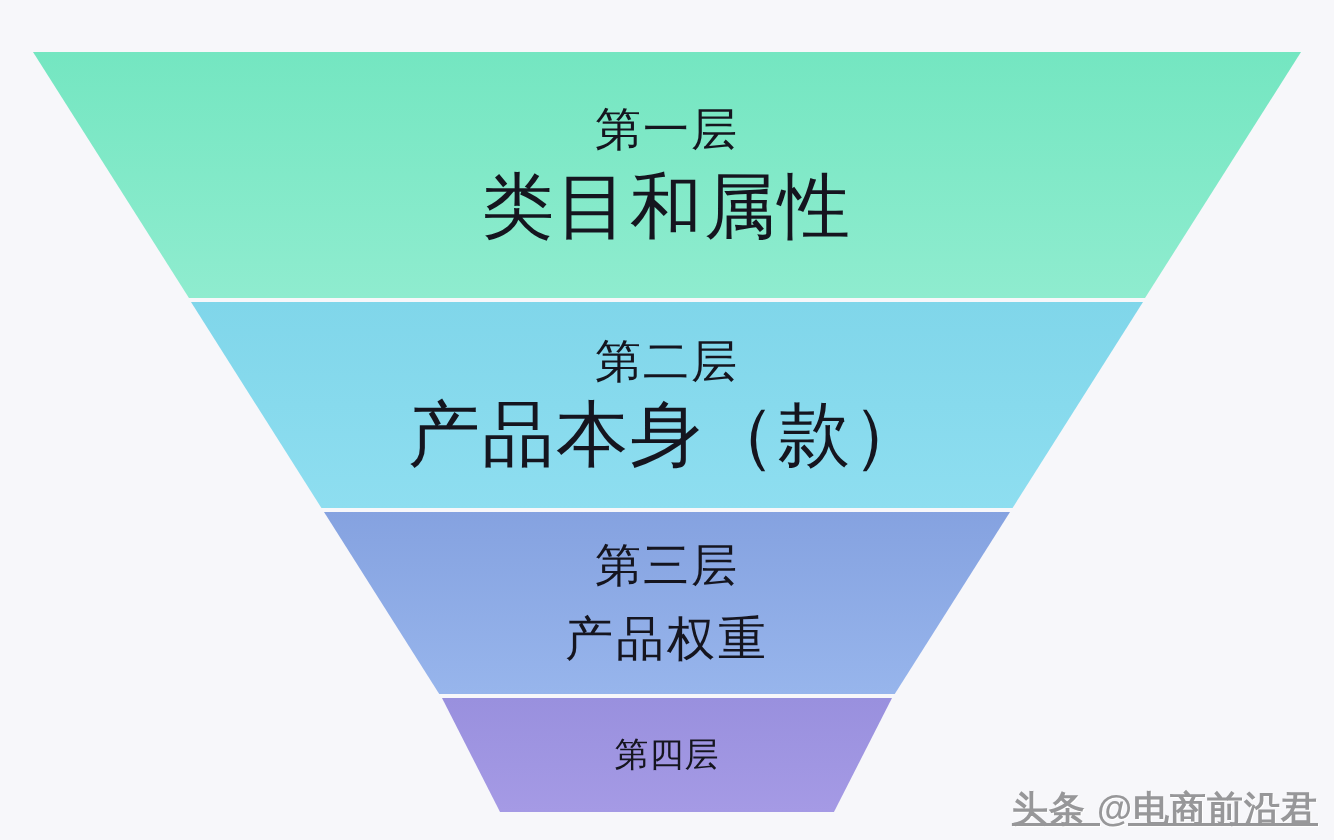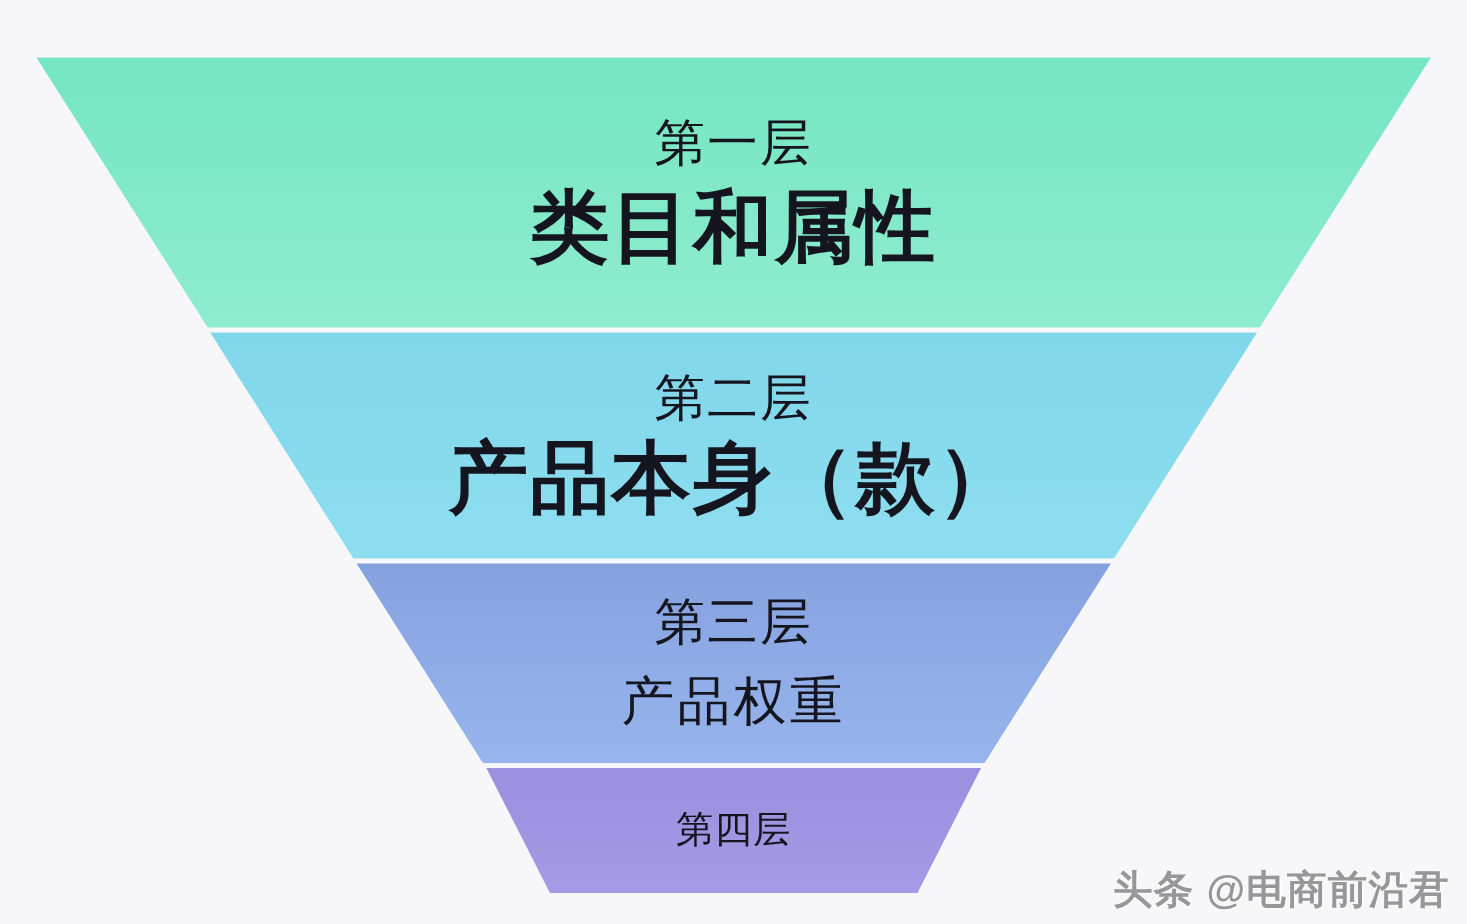--- a/index.html
+++ b/index.html
@@ -54,21 +54,21 @@
   }
   .layer-label {
     font-size: 46px;
     line-height: 1;
     font-weight: 400;
     letter-spacing: 2px;
   }
   .layer-title {
     font-size: 72px;
     line-height: 1;
-    font-weight: 700;
+    font-weight: 400;
     letter-spacing: 2px;
   }
   .layer-3 .layer-title {
     font-size: 48px;
     font-weight: 500;
     letter-spacing: 3px;
   }
   .layer-4 .layer-label,
   .layer-4 .layer-title {
     font-size: 34px;
@@ -104,15 +104,15 @@
 
   <div class="layer layer-3" style="background: linear-gradient(rgb(133, 162, 224), rgb(151, 181, 236)); color: rgb(21, 21, 31);">
     <div class="layer-label">第三层</div>
     <div class="layer-title">产品权重</div>
   </div>
 
   <div class="layer layer-4" style="background: linear-gradient(rgb(153, 144, 222), rgb(165, 154, 229)); color: rgb(21, 21, 31);">
     <div class="layer-label">第四层</div>
   </div>
 
-  <div class="watermark" style="color: rgb(151, 151, 153);">头条 @电商前沿君</div>
+  <div class="watermark" style="color: rgb(151, 151, 153); text-decoration: underline;">头条 @电商前沿君</div>
 
 </div>
 
 </body></html>

